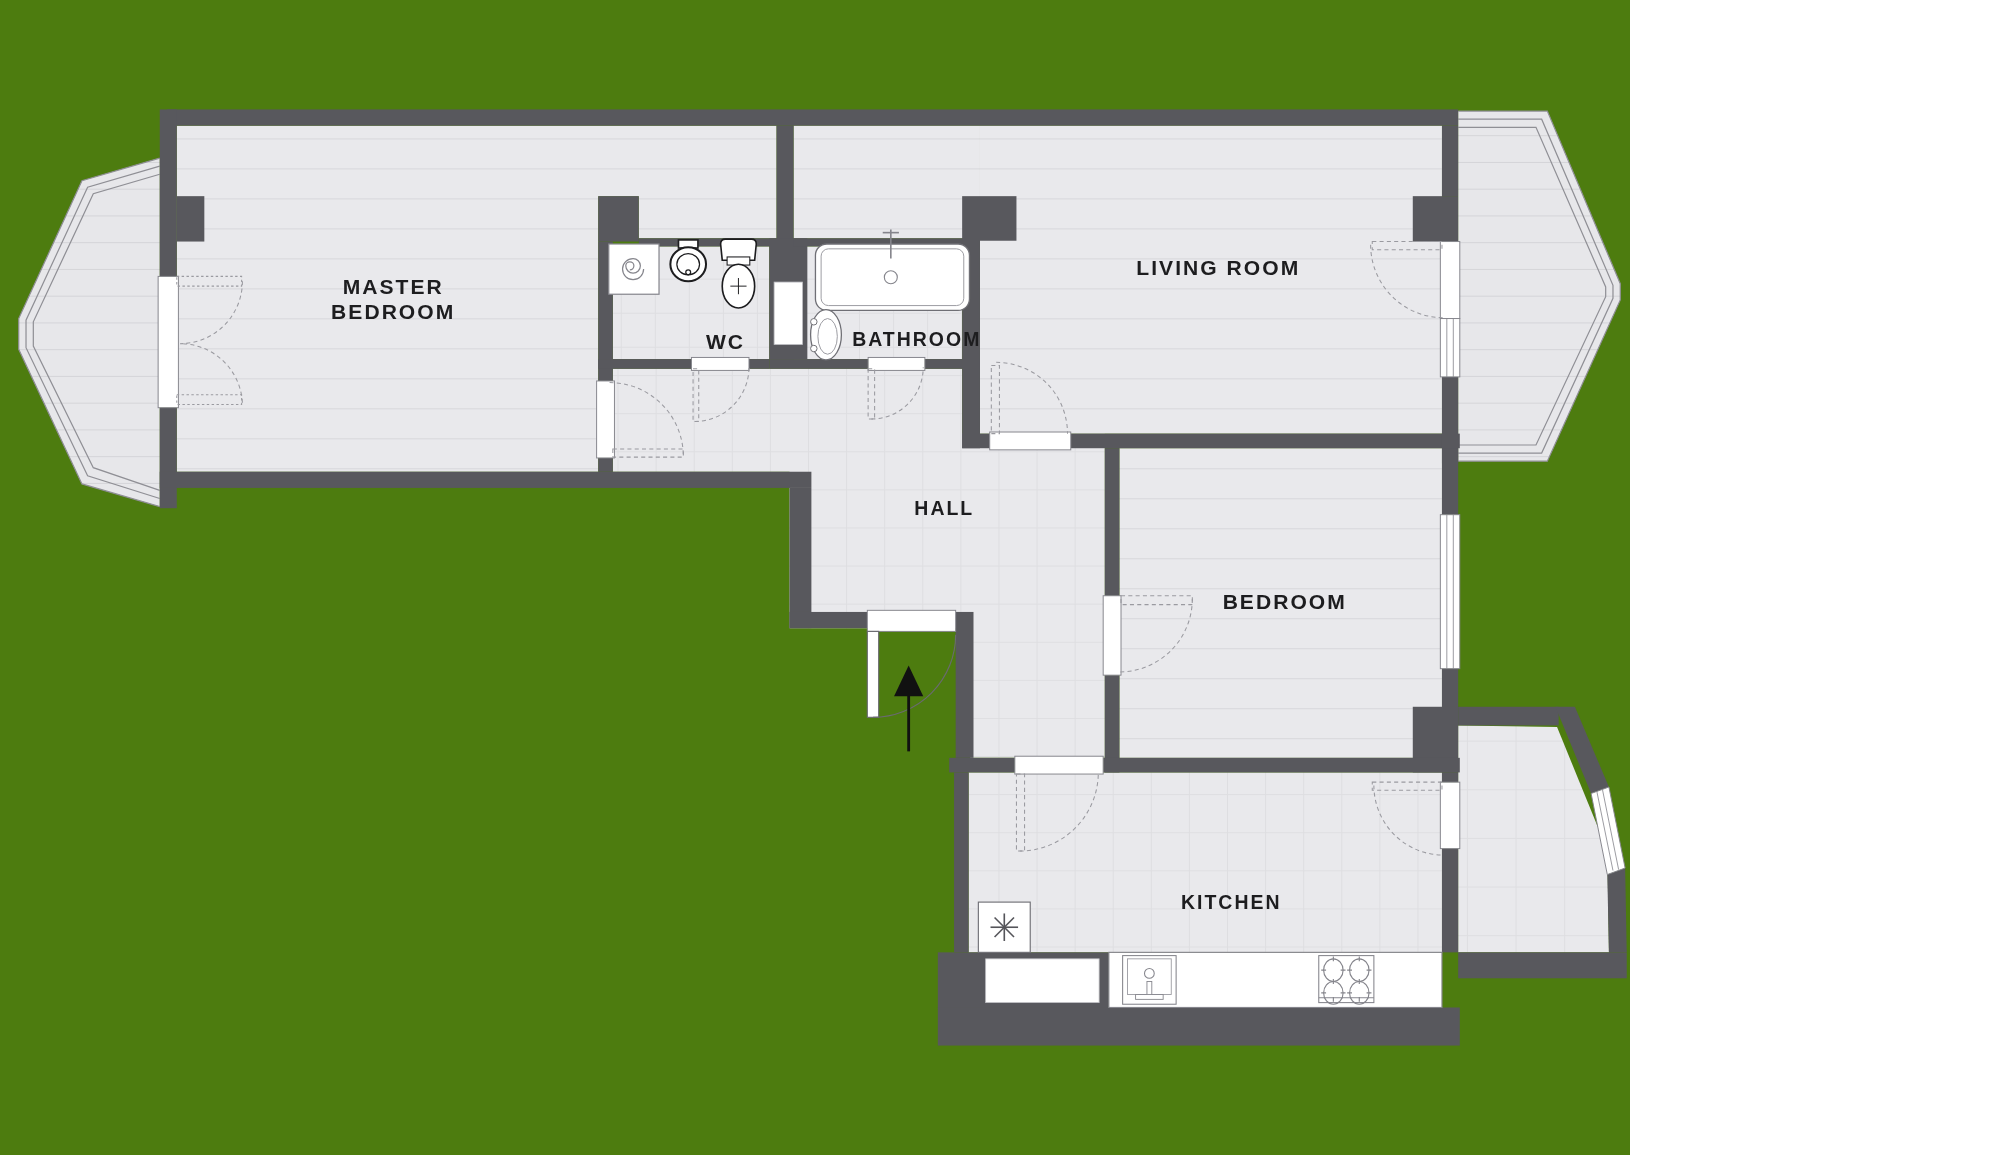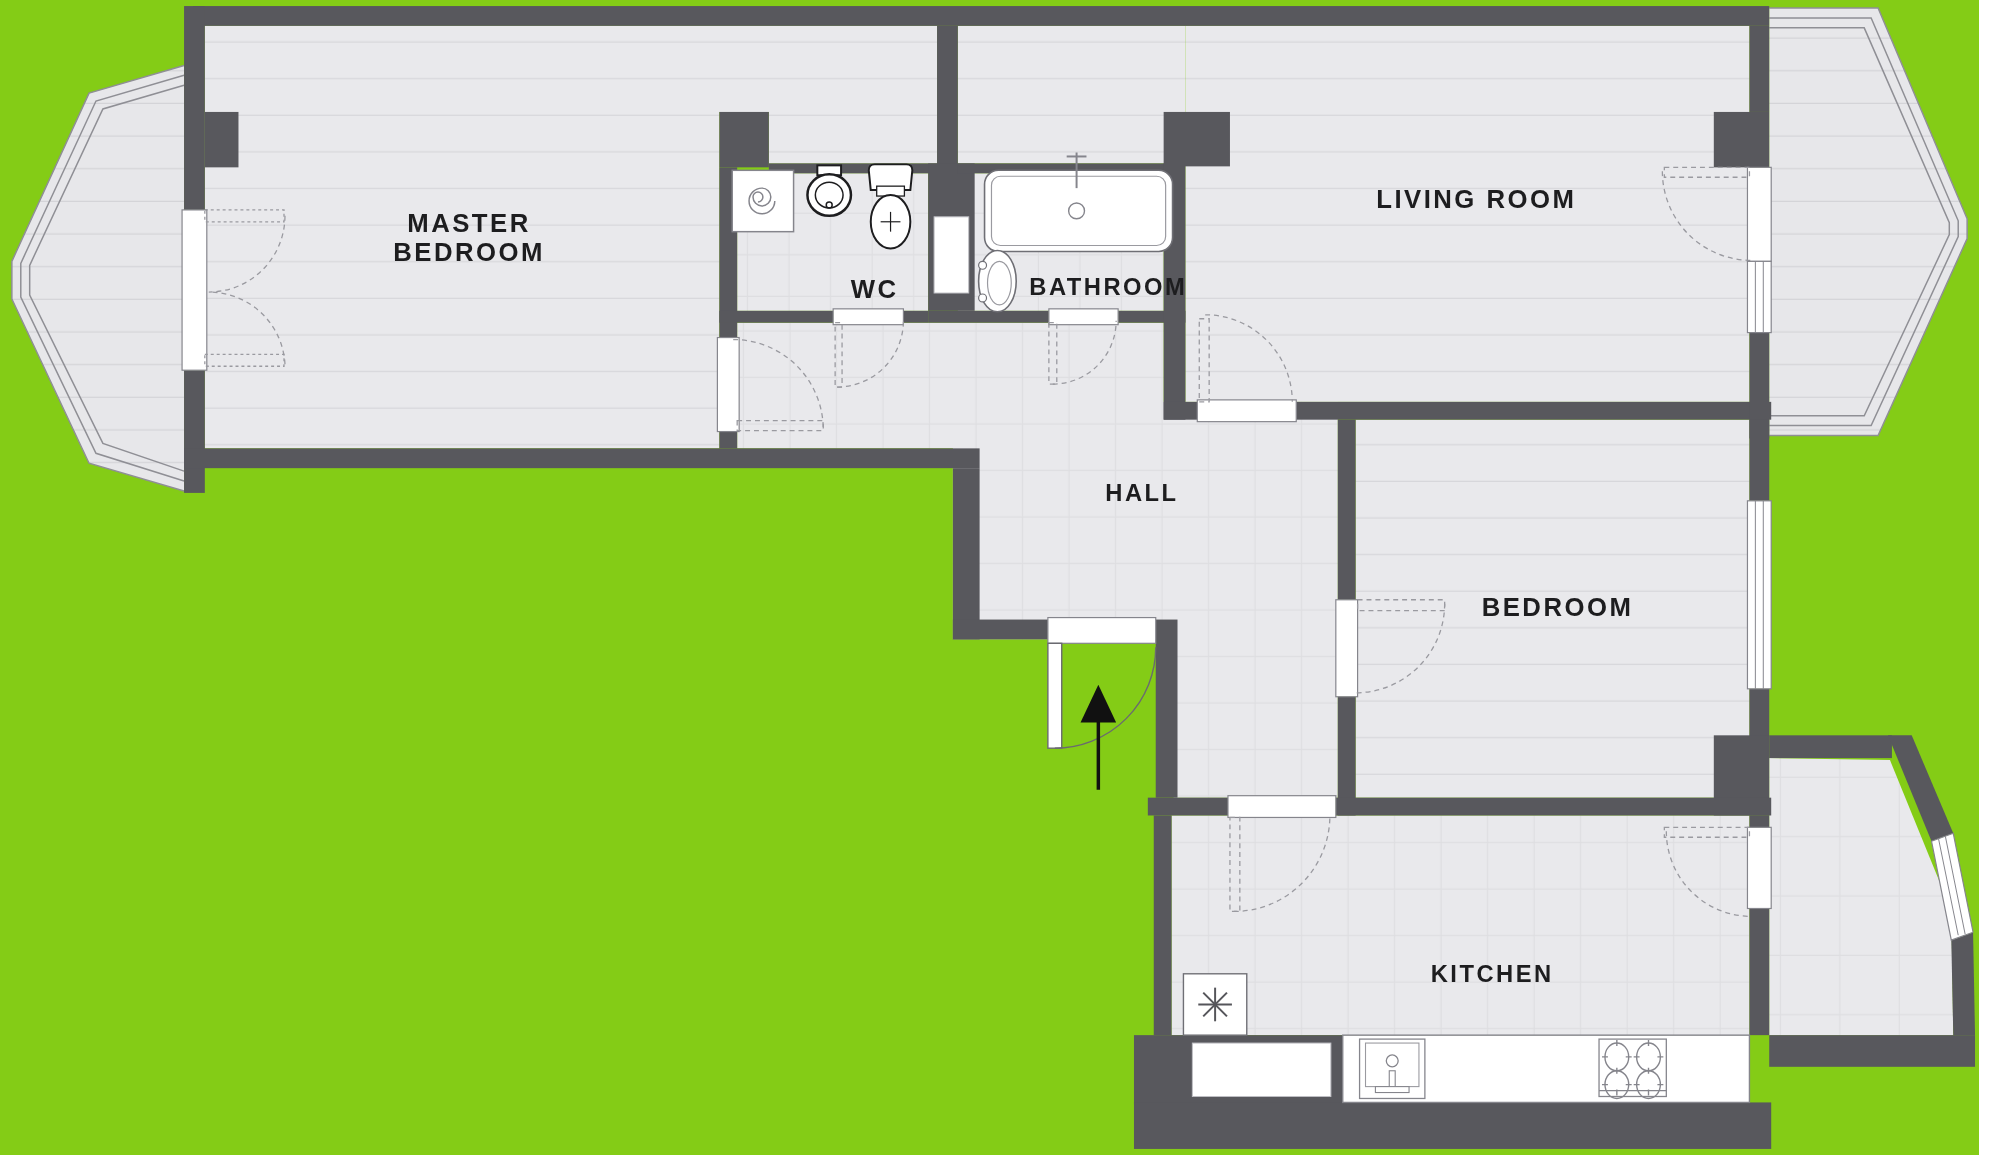--- a/index.html
+++ b/index.html
@@ -1,16 +1,16 @@
 <!DOCTYPE html>
 <html><head>
 <meta charset="utf-8">
 <style>
   html,body{margin:0;padding:0;background:#ffffff;}
-  .stage{width:1979px;height:1155px;position:relative;background:#84cc16;overflow:hidden;}
+  .stage{width:1621px;height:1155px;position:relative;background:#4d7c0f;overflow:hidden;padding-left:9px;}
   svg{display:block;width:100%;height:100%;}
   .room-label{font-family:"Liberation Sans","DejaVu Sans",sans-serif;font-weight:700;fill:#1d1d1f;letter-spacing:2.5px;}
   .fz24{font-size:24px;} .fz26{font-size:26px;}
 </style>
 </head>
 <body>
 
 <div class="stage">
 <svg viewBox="0 0 2000 1155" xmlns="http://www.w3.org/2000/svg">
   <defs>

